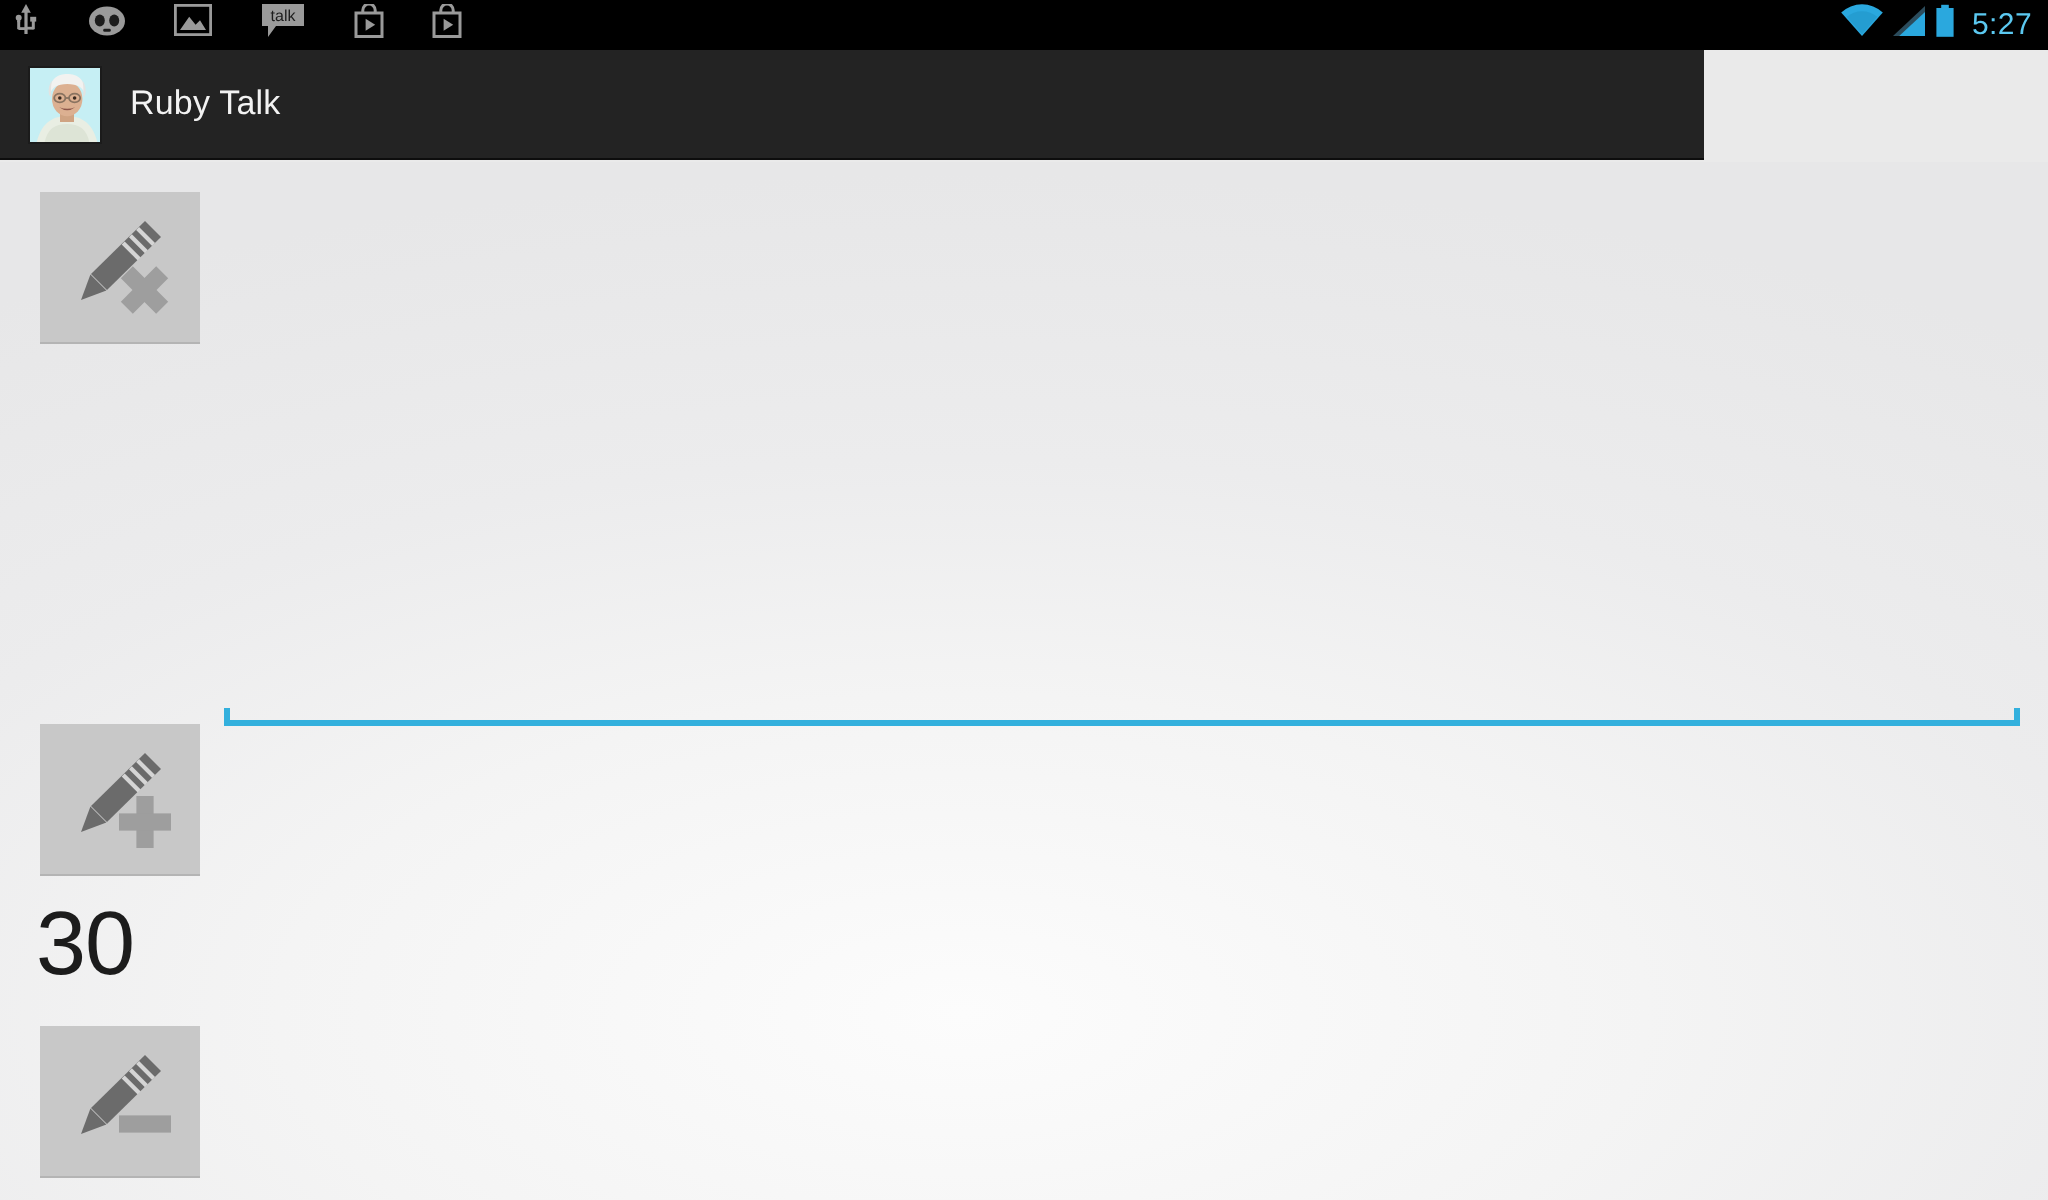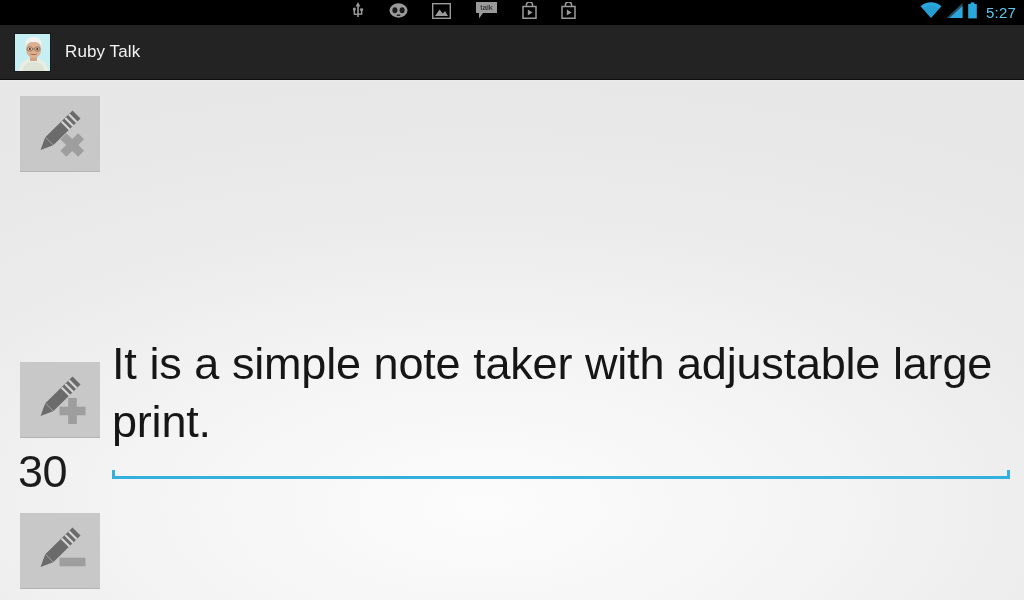--- a/index.html
+++ b/index.html
@@ -33,41 +33,40 @@
     align-items: center;
     box-sizing: border-box;
     padding: 0 8px 0 6px;
     z-index: 30;
   }
   #status-left {
     display: flex;
     align-items: center;
     gap: 24px;
     flex: 1 1 auto;
-    justify-content: center;
   }
   #status-right {
     display: flex;
     align-items: center;
     gap: 4px;
   }
   .sicon { display: block; }
   #status-clock {
     color: #5bc8f0;
     font-size: 15px;
     letter-spacing: 0.2px;
     margin-left: 4px;
     font-family: "Liberation Sans", sans-serif;
   }
 
   
   #action-bar {
     position: absolute;
     left: 0; top: 25px;
-    width: 1024px;
+    width: 852px;
     height: 55px;
     background: #232323;
     display: flex;
     align-items: center;
     box-sizing: border-box;
     padding-left: 14px;
     border-bottom: 1px solid #0d0d0d;
     z-index: 25;
   }
   #app-avatar {
@@ -353,21 +352,20 @@
         </g>
 
         <g fill="#9e9e9e">
           <rect x="31.5" y="36.7" width="26" height="8.6"></rect>
         </g>
       </svg>
     </div>
 
 
     <div id="note-paragraph-2-wrap">
-      <div id="note-paragraph-2">It is a simple note taker with adjustable large print.</div>
       <div id="edit-underline">
         <span class="bar"></span>
         <span class="tick-left"></span>
         <span class="tick-right"></span>
       </div>
     </div>
 
   </div>
 </div>
 

